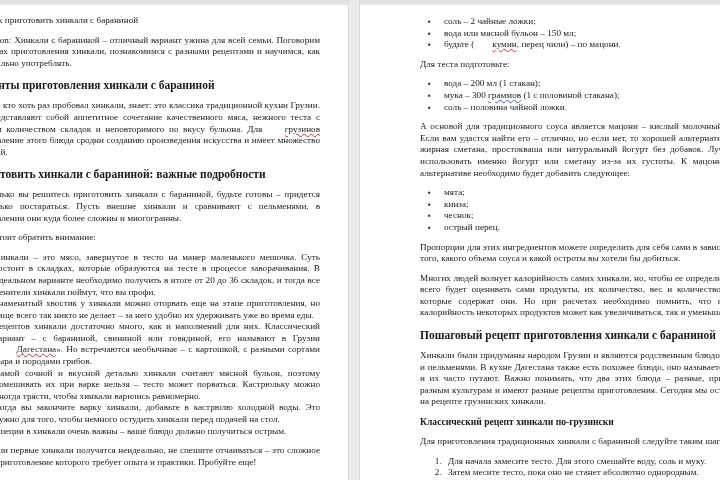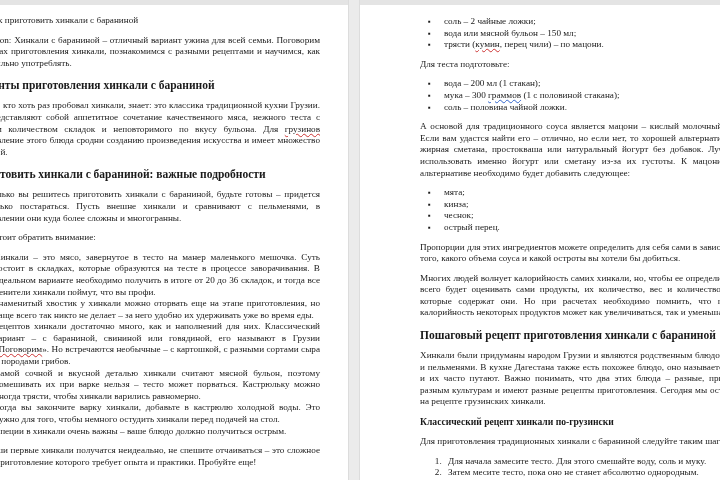--- a/index.html
+++ b/index.html
@@ -23,60 +23,60 @@
   #page-right .content { left: 60px; top: 11px; width: 340px; }
   p { margin: 0 0 8px 0; text-align: justify; }
   h2 { font-size: 11.5px; font-weight: bold; margin: 10px 0 8px 0; line-height: 13px; }
   h3 { font-size: 9.6px; font-weight: bold; margin: 8px 0 8px 0; line-height: 12px; }
   ul, ol { margin: 0 0 8px 0; padding-left: 24px; }
   ul { list-style: none; }
   ul li { position: relative; }
   ul li::before { content: "\25AA"; position: absolute; left: -16px; top: 0; font-size: 8px; }
   ol { padding-left: 24px; }
   ol li { text-align: justify; padding-left: 4px; }
-  .squiggle { text-decoration: underline wavy #cc3333; text-decoration-thickness: 1px; }
+  .squiggle { text-decoration: underline wavy #cc3333; text-decoration-thickness: 1px; padding-left: 18px; }
   .squiggle-blue { text-decoration: underline wavy #3366cc; text-decoration-thickness: 1px; font-family: Liberation Serif, serif; }
   .pre { margin-bottom: 8px; }
 </style>
 </head>
 <body>
 
 <div class="topband"></div>
 
 <div class="page" id="page-left">
   <div class="content">
     <p class="pre">Title: Как приготовить хинкали с бараниной</p>
     <p>Description: Хинкали с бараниной – отличный вариант ужина для всей семьи. Поговорим о секретах приготовления хинкали, познакомимся с разными рецептами и научимся, как их правильно употреблять.</p>
     <h2>Варианты приготовления хинкали с бараниной</h2>
     <p><span>Каждый, кто хоть раз пробовал хинкали, знает: это классика традиционной кухни Грузии. Они представляют собой аппетитное сочетание качественного мяса, нежного теста с большим количеством складок и неповторимого по вкусу бульона. Для </span><span class="squiggle">грузинов</span><span> приготовление этого блюда сродни созданию произведения искусства и имеет множество тонкостей.</span></p>
     <h2>Как готовить хинкали с бараниной: важные подробности</h2>
     <p>Если только вы решитесь приготовить хинкали с бараниной, будьте готовы – придется хорошенько постараться. Пусть внешне хинкали и сравнивают с пельменями, в приготовлении они куда более сложны и многогранны.</p>
     <p>На что стоит обратить внимание:</p>
     <ol>
       <li>Хинкали – это мясо, завернутое в тесто на манер маленького мешочка. Суть состоит в складках, которые образуются на тесте в процессе заворачивания. В идеальном варианте необходимо получить в итоге от 20 до 36 складок, и тогда все ценители хинкали поймут, что вы профи.</li>
       <li>Знаменитый хвостик у хинкали можно оторвать еще на этапе приготовления, но чаще всего так никто не делает – за него удобно их удерживать уже во время еды.</li>
-      <li id="kalakuri-item"><span>Рецептов хинкали достаточно много, как и наполнений для них. Классический вариант – с бараниной, свининой или говядиной, его называют в Грузии «</span><span class="squiggle">Поговорим</span><span>». Но встречаются необычные – с картошкой, с разными сортами сыра и породами грибов.</span></li>
+      <li id="kalakuri-item"><span>Рецептов хинкали достаточно много, как и наполнений для них. Классический вариант – с бараниной, свининой или говядиной, его называют в Грузии «</span><span class="squiggle">Дагестана</span><span>». Но встречаются необычные – с картошкой, с разными сортами сыра и породами грибов.</span></li>
       <li>Самой сочной и вкусной деталью хинкали считают мясной бульон, поэтому помешивать их при варке нельзя – тесто может порваться. Кастрюльку можно иногда трясти, чтобы хинкали варились равномерно.</li>
       <li>Когда вы закончите варку хинкали, добавьте в кастрюлю холодной воды. Это нужно для того, чтобы немного остудить хинкали перед подачей на стол.</li>
       <li>Специи в хинкали очень важны – ваше блюдо должно получиться острым.</li>
     </ol>
     <p>Если ваши первые хинкали получатся неидеально, не спешите отчаиваться – это сложное блюдо, приготовление которого требует опыта и практики. Пробуйте еще!</p>
     <h2>Ингредиенты</h2>
 
   </div>
 </div>
 
 <div class="gap"></div>
 
 <div class="page" id="page-right">
   <div class="content">
     <ul>
       <li>соль – 2 чайные ложки;</li>
       <li>вода или мясной бульон – 150 мл;</li>
-      <li><span>трясти (</span><span class="squiggle">кумин</span><span>, перец чили) – по мацони.</span></li>
+      <li><span>будьте (</span><span class="squiggle">кумин</span><span>, перец чили) – по мацони.</span></li>
     </ul>
     <p>Для теста подготовьте:</p>
     <ul>
       <li>вода – 200 мл (1 стакан);</li>
       <li><span>мука – 300 </span><span class="squiggle-blue">граммов</span><span> (1 с половиной стакана);</span></li>
       <li>соль – половина чайной ложки.</li>
     </ul>
     <p>А основой для традиционного соуса является мацони – кислый молочный напиток. Если вам удастся найти его – отлично, но если нет, то хорошей альтернативой будет жирная сметана, простокваша или натуральный йогурт без добавок. Лучше всего использовать именно йогурт или сметану из-за их густоты. К мацони или его альтернативе необходимо будет добавить следующее:</p>
     <ul>
       <li>мята;</li>

